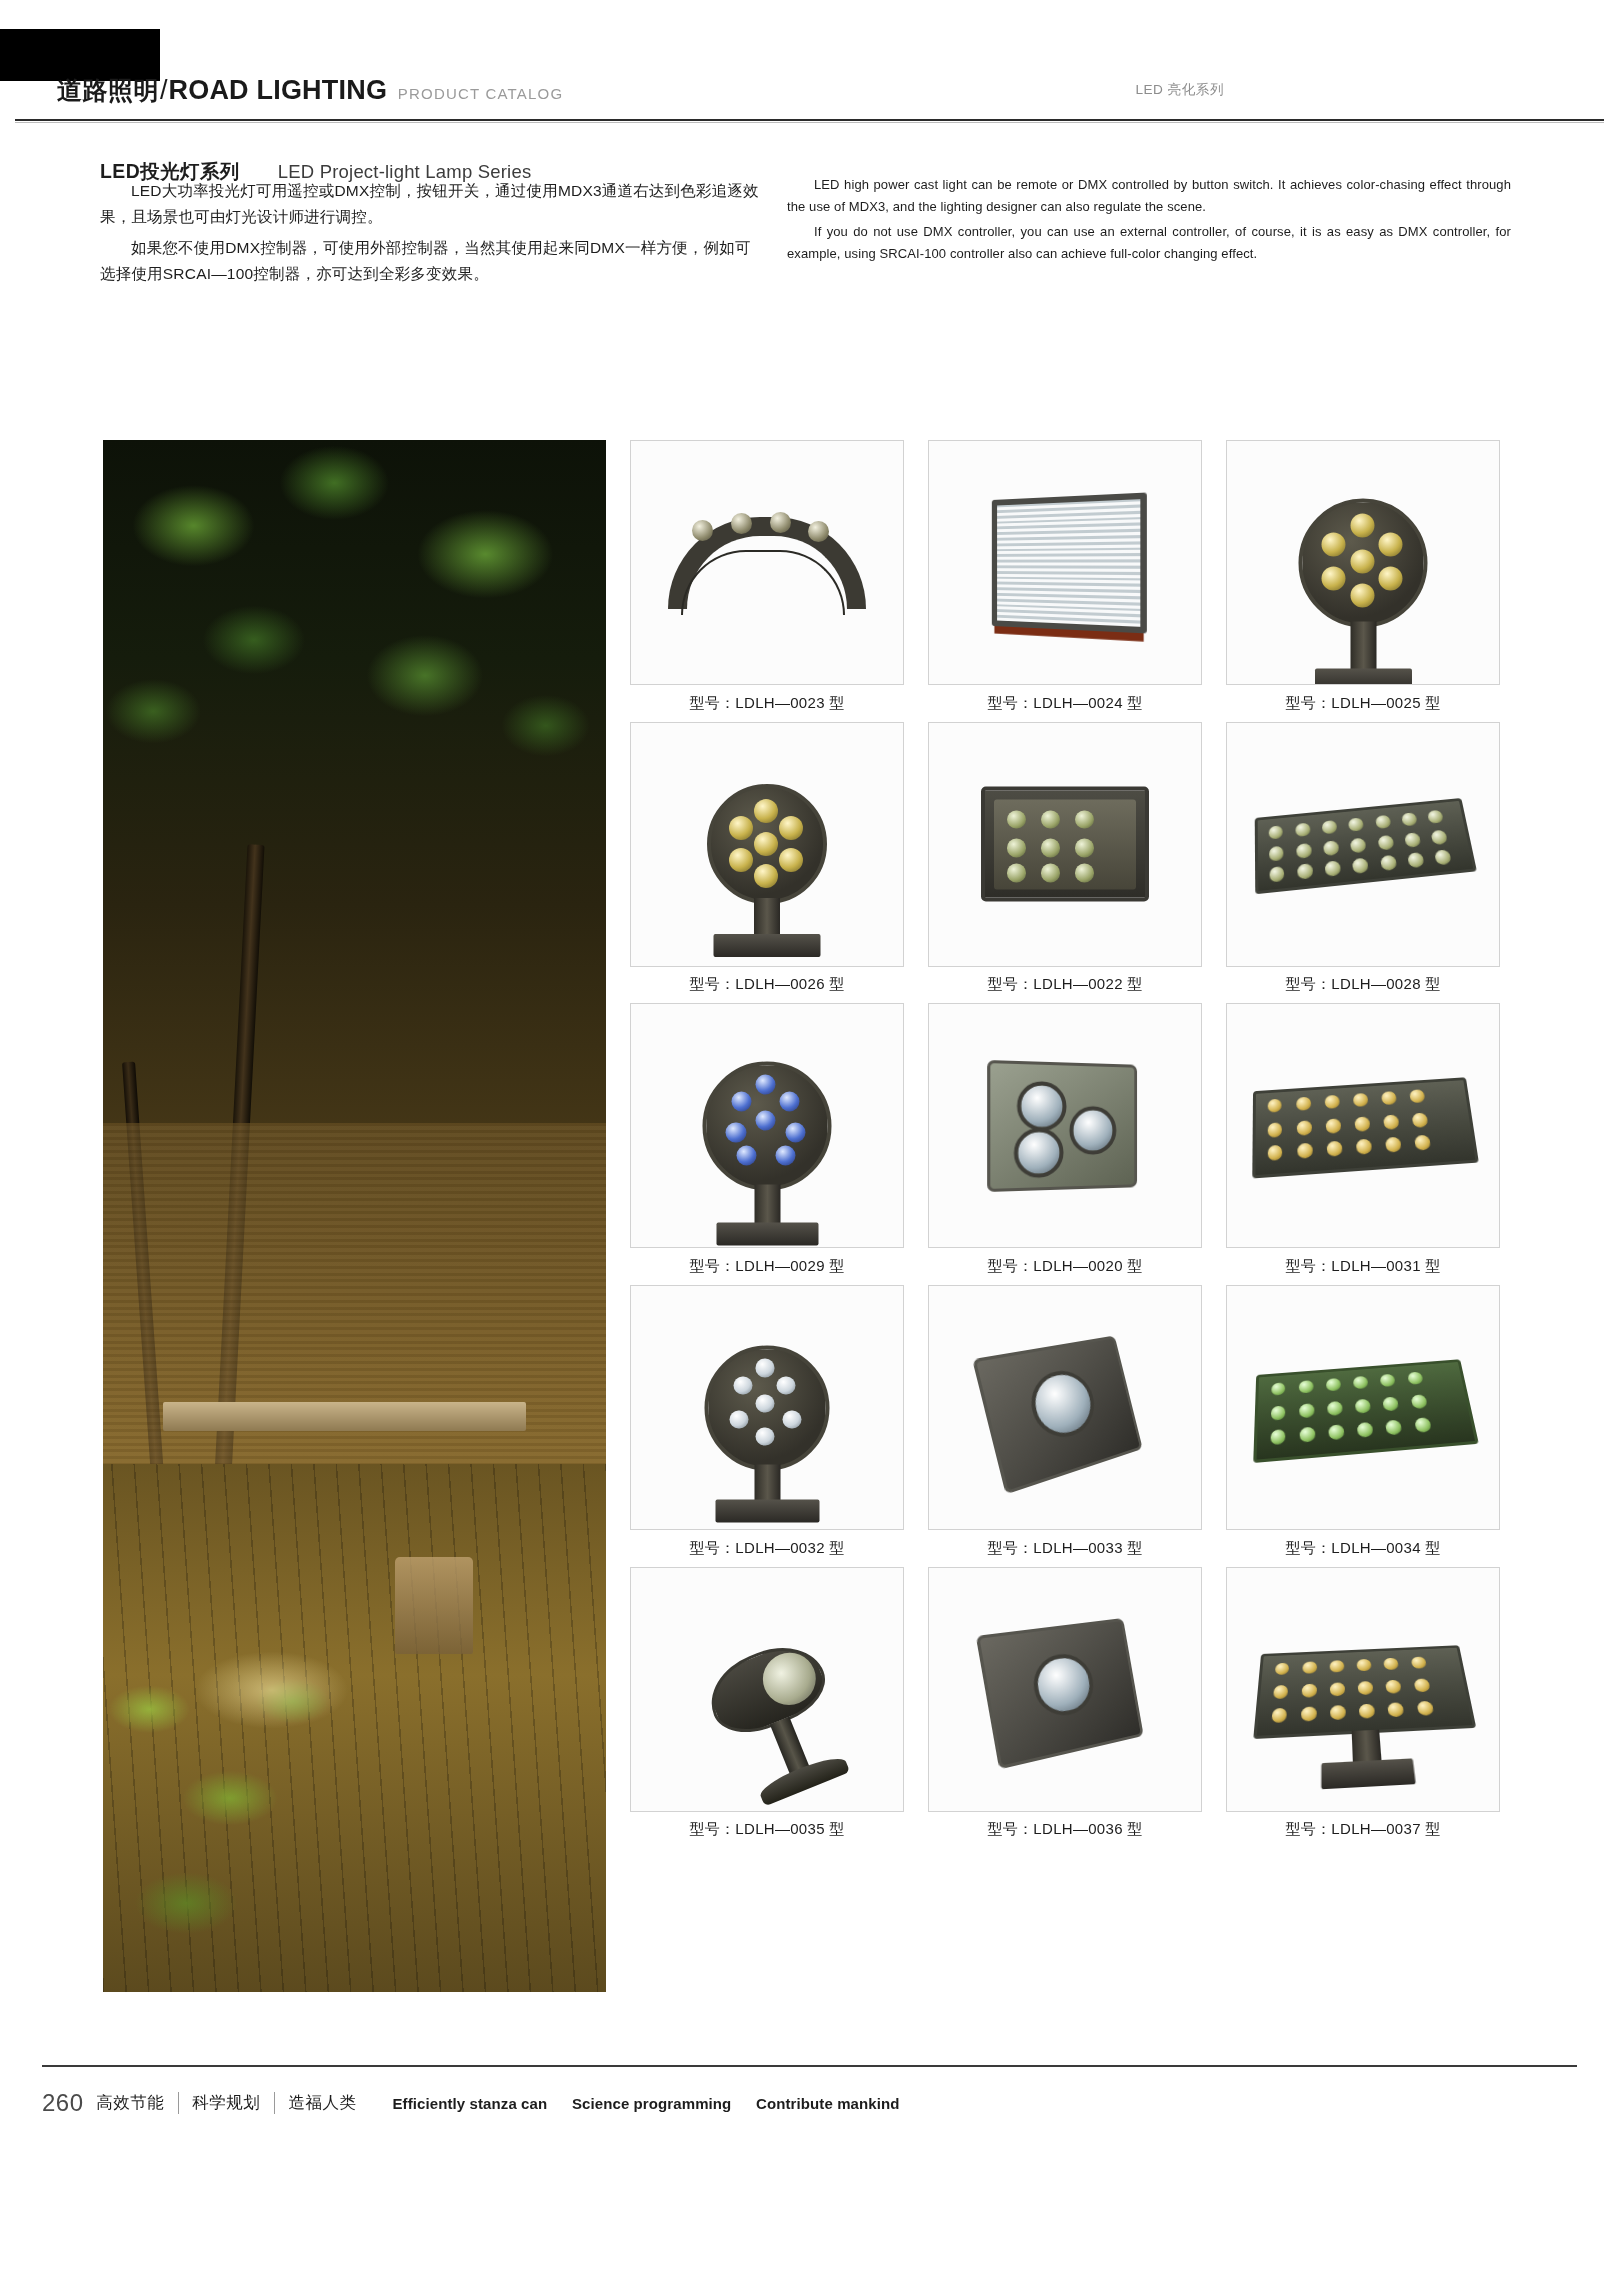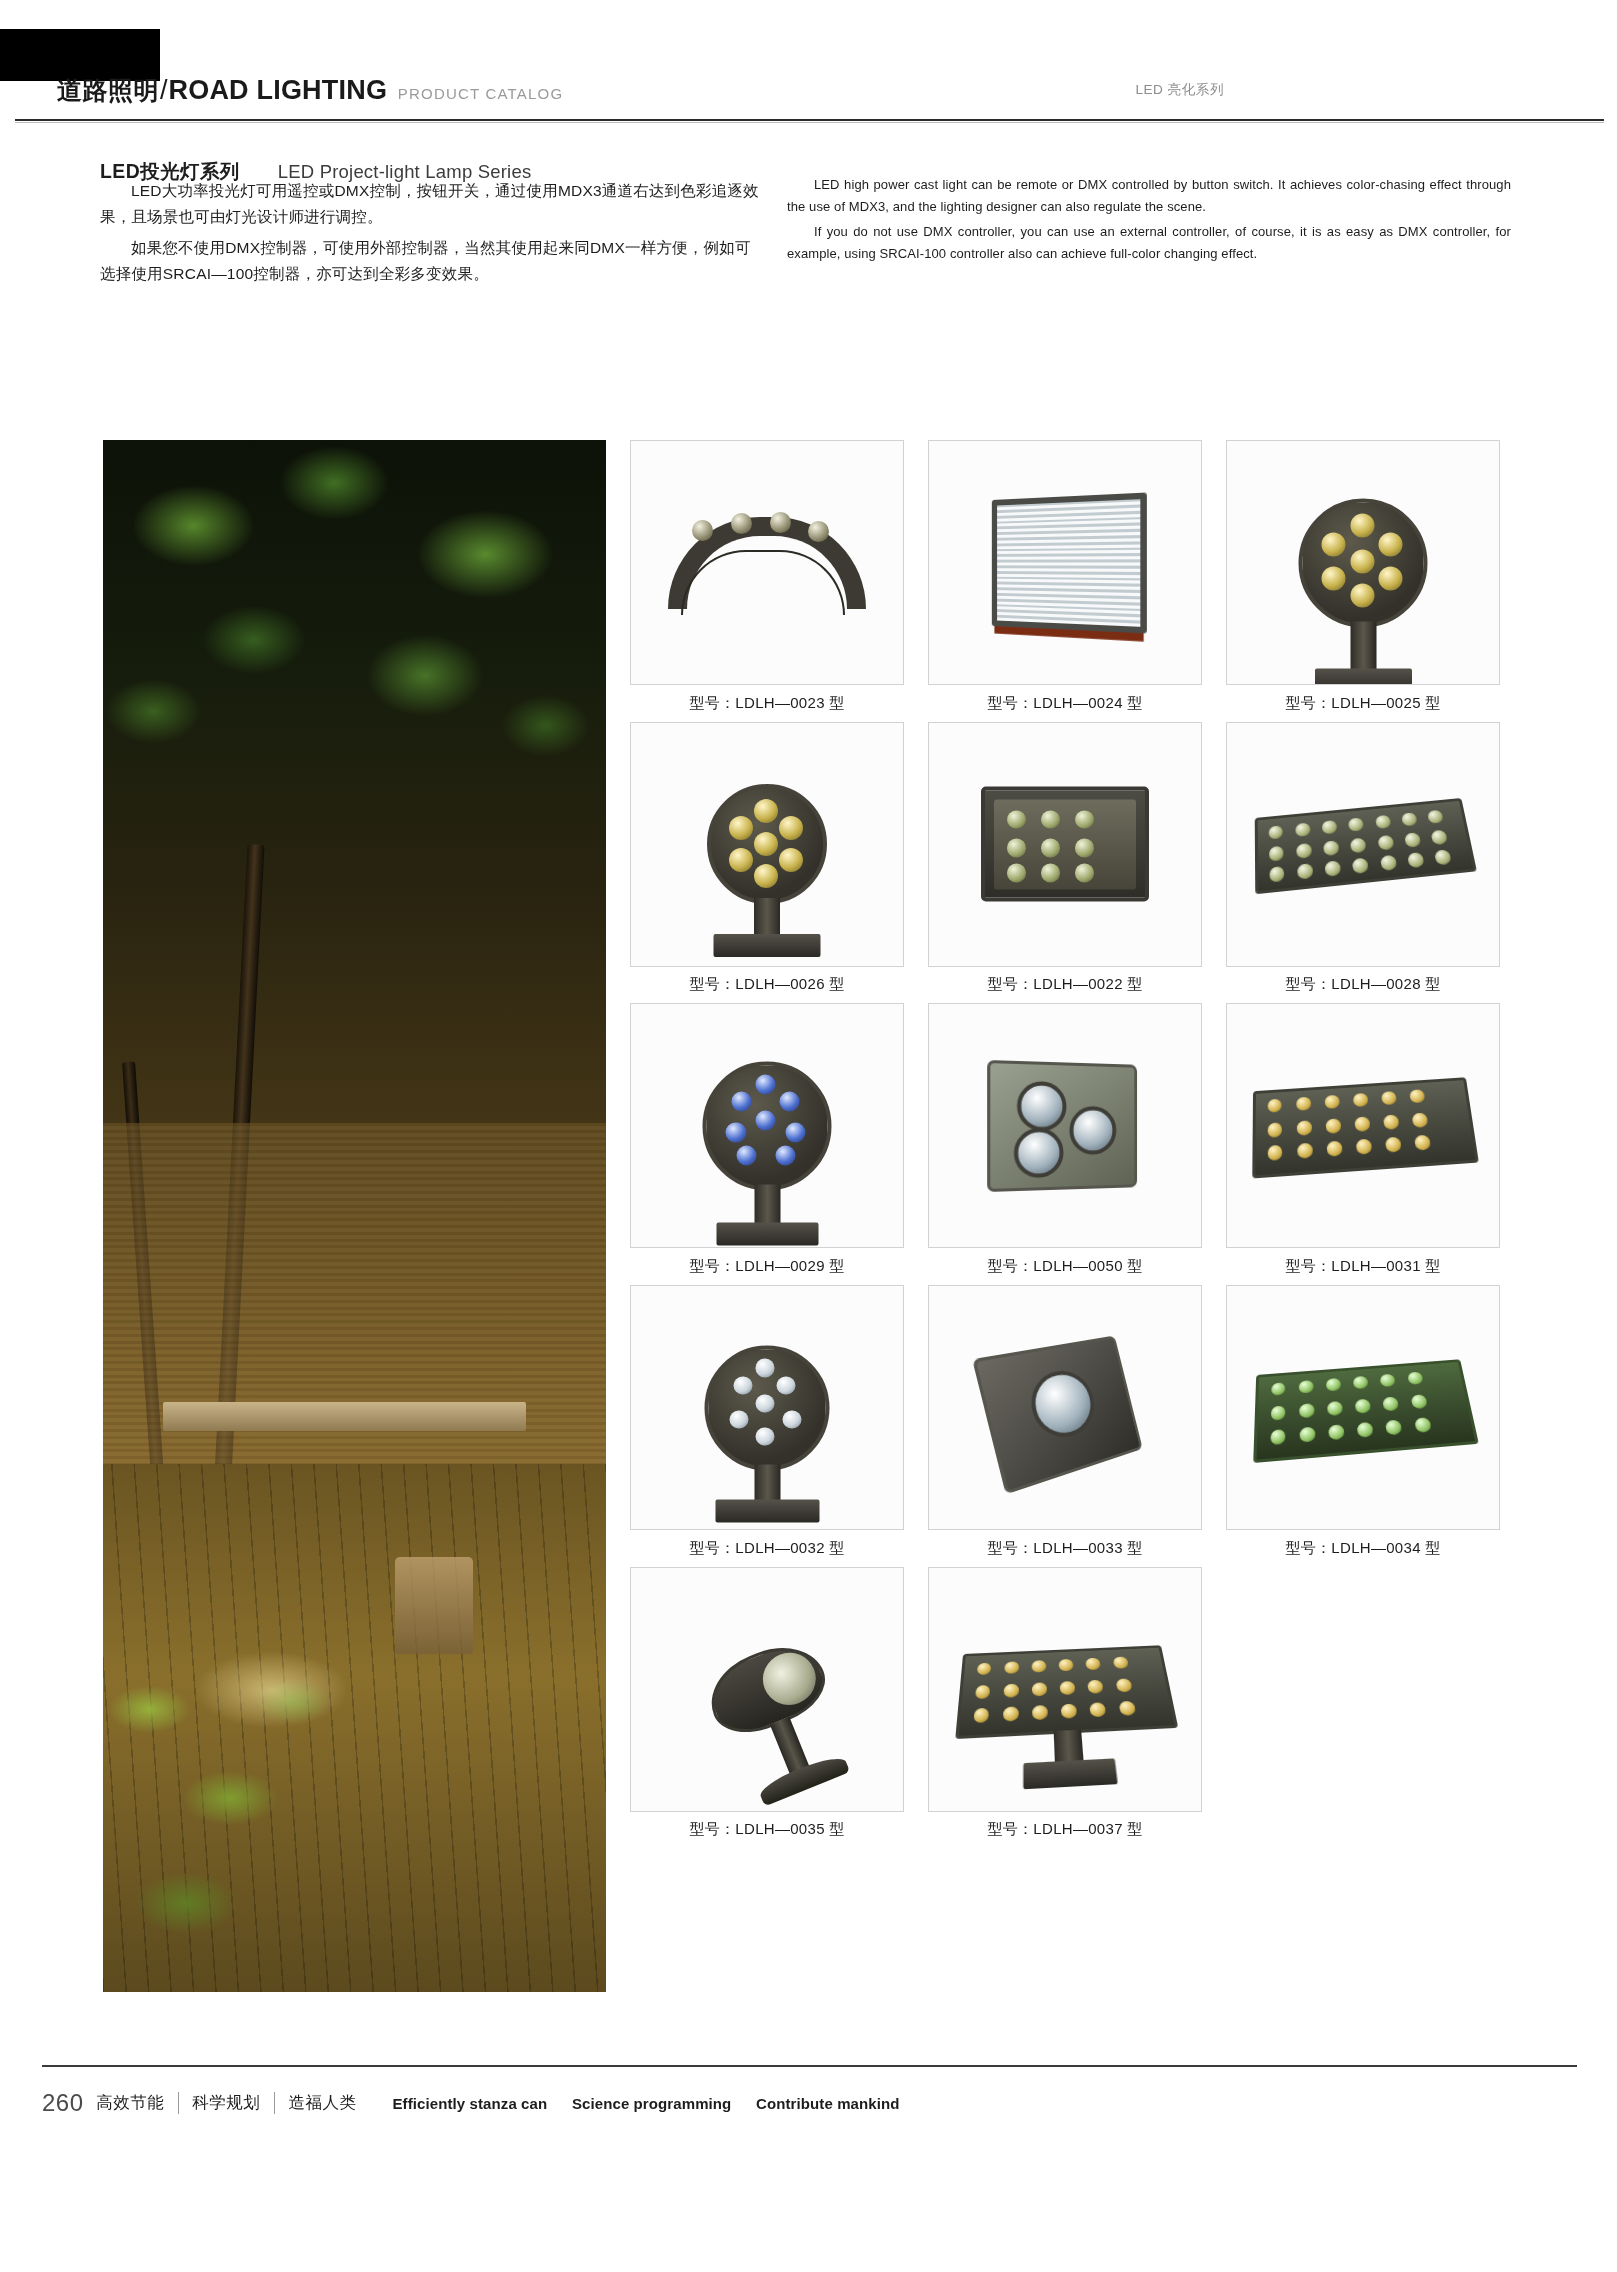--- a/index.html
+++ b/index.html
@@ -699,21 +699,21 @@
         <div class="cell">
           <div class="thumb">
             <div class="lamp">
               <div class="tilt-flood" style="transform:rotate(0deg) perspective(340px) rotateY(10deg); background:linear-gradient(145deg,#9aa08f,#5e6353);">
                 <div class="lens" style="width:41px;height:41px;left:34%;top:34%;"></div>
                 <div class="lens" style="width:41px;height:41px;left:70%;top:54%;"></div>
                 <div class="lens" style="width:41px;height:41px;left:32%;top:72%;"></div>
               </div>
             </div>
           </div>
-          <div class="caption">型号：LDLH—0050 型</div>
+          <div class="caption">型号：LDLH—0020 型</div>
         </div>
         <div class="cell">
           <div class="thumb">
             <div class="lamp">
               <div class="bar-flood gold" style="width:214px;height:83px;transform:perspective(340px) rotateX(14deg) rotateZ(-4deg);">
                 <div class="led" style="left:11.7px;top:6.8px;"></div>
                 <div class="led" style="left:41px;top:6.8px;"></div>
                 <div class="led" style="left:70px;top:6.8px;"></div>
                 <div class="led" style="left:99px;top:6.8px;"></div>
                 <div class="led" style="left:128px;top:6.8px;"></div>
@@ -800,20 +800,30 @@
           <div class="thumb">
             <div class="lamp">
               <div class="torch-head">
                 <div class="face"></div>
                 <div class="torch-stem"></div>
                 <div class="torch-base"></div>
               </div>
             </div>
           </div>
           <div class="caption">型号：LDLH—0035 型</div>
+        </div>
+        <div class="cell">
+          <div class="thumb">
+            <div class="lamp">
+              <div class="tilt-flood dark" style="transform:rotate(-10deg) perspective(292px) rotateY(14deg);">
+                <div class="lens" style="width:53px;height:53px;"></div>
+              </div>
+            </div>
+          </div>
+          <div class="caption">型号：LDLH—0036 型</div>
         </div>
         <div class="cell">
           <div class="thumb">
             <div class="lamp">
               <div class="bar-flood gold" style="width:204px;height:87px;transform:perspective(340px) rotateX(26deg) rotateZ(-3deg);">
                 <div class="led" style="left:12.6px;top:8.7px;"></div>
                 <div class="led" style="left:41px;top:8.7px;"></div>
                 <div class="led" style="left:69px;top:8.7px;"></div>
                 <div class="led" style="left:97px;top:8.7px;"></div>
                 <div class="led" style="left:125px;top:8.7px;"></div>

